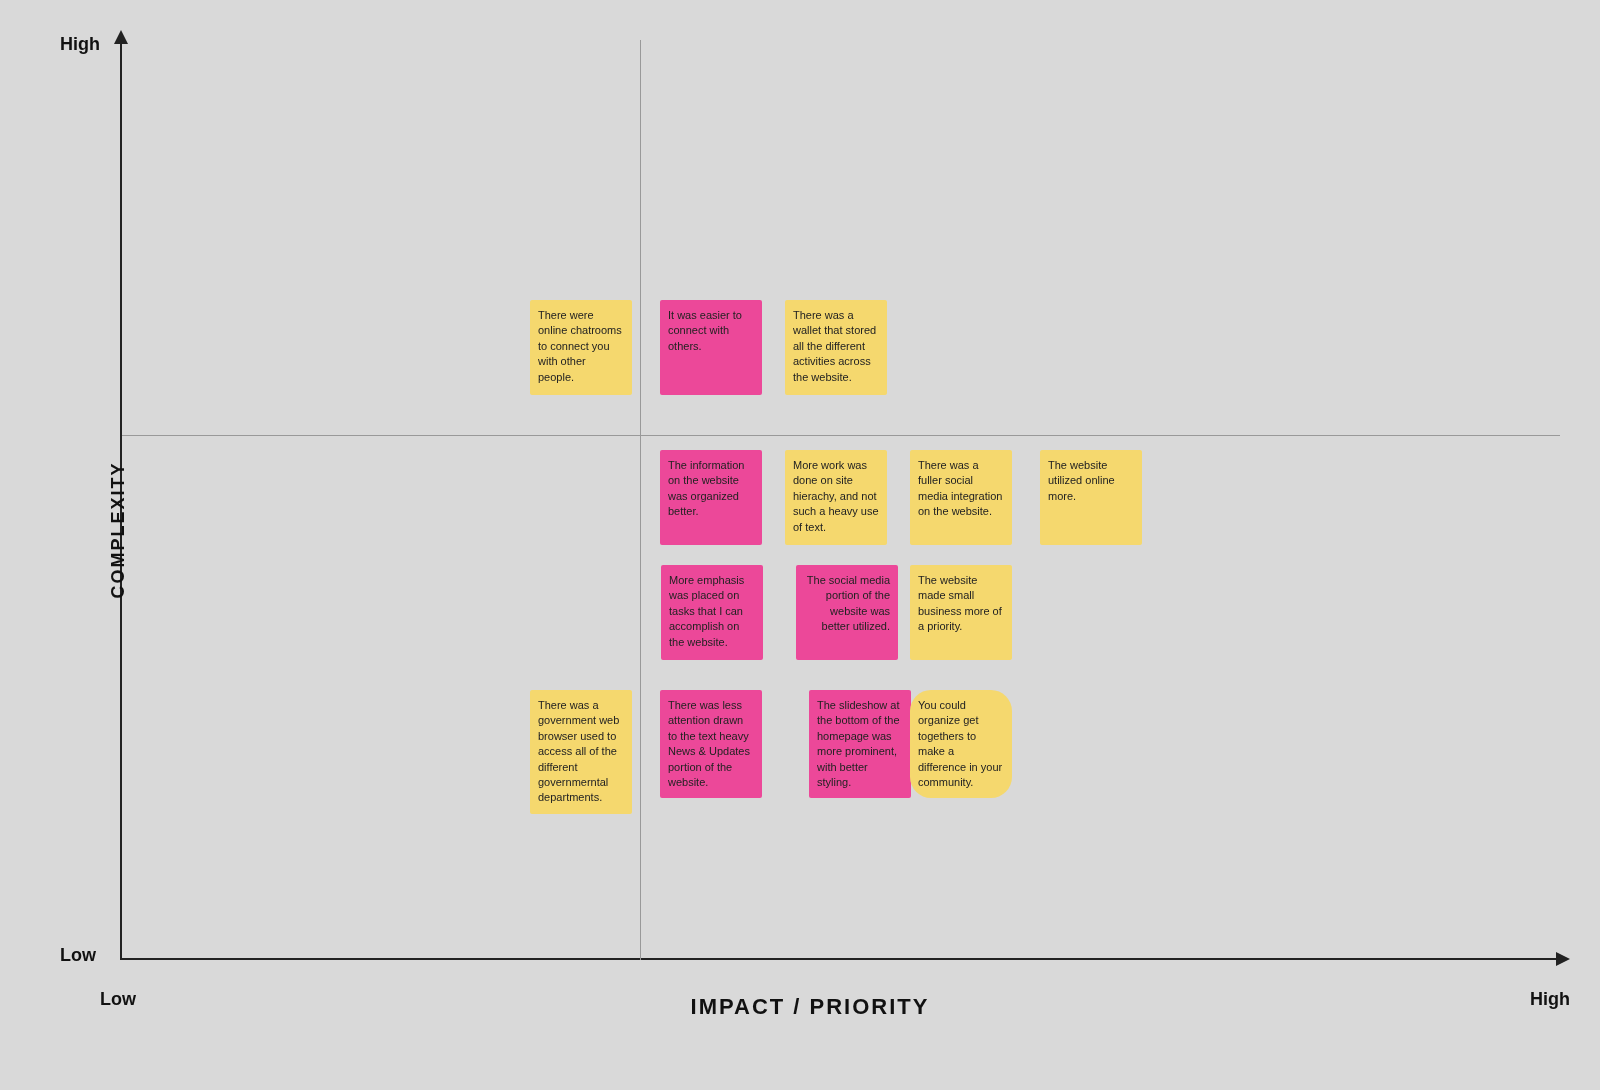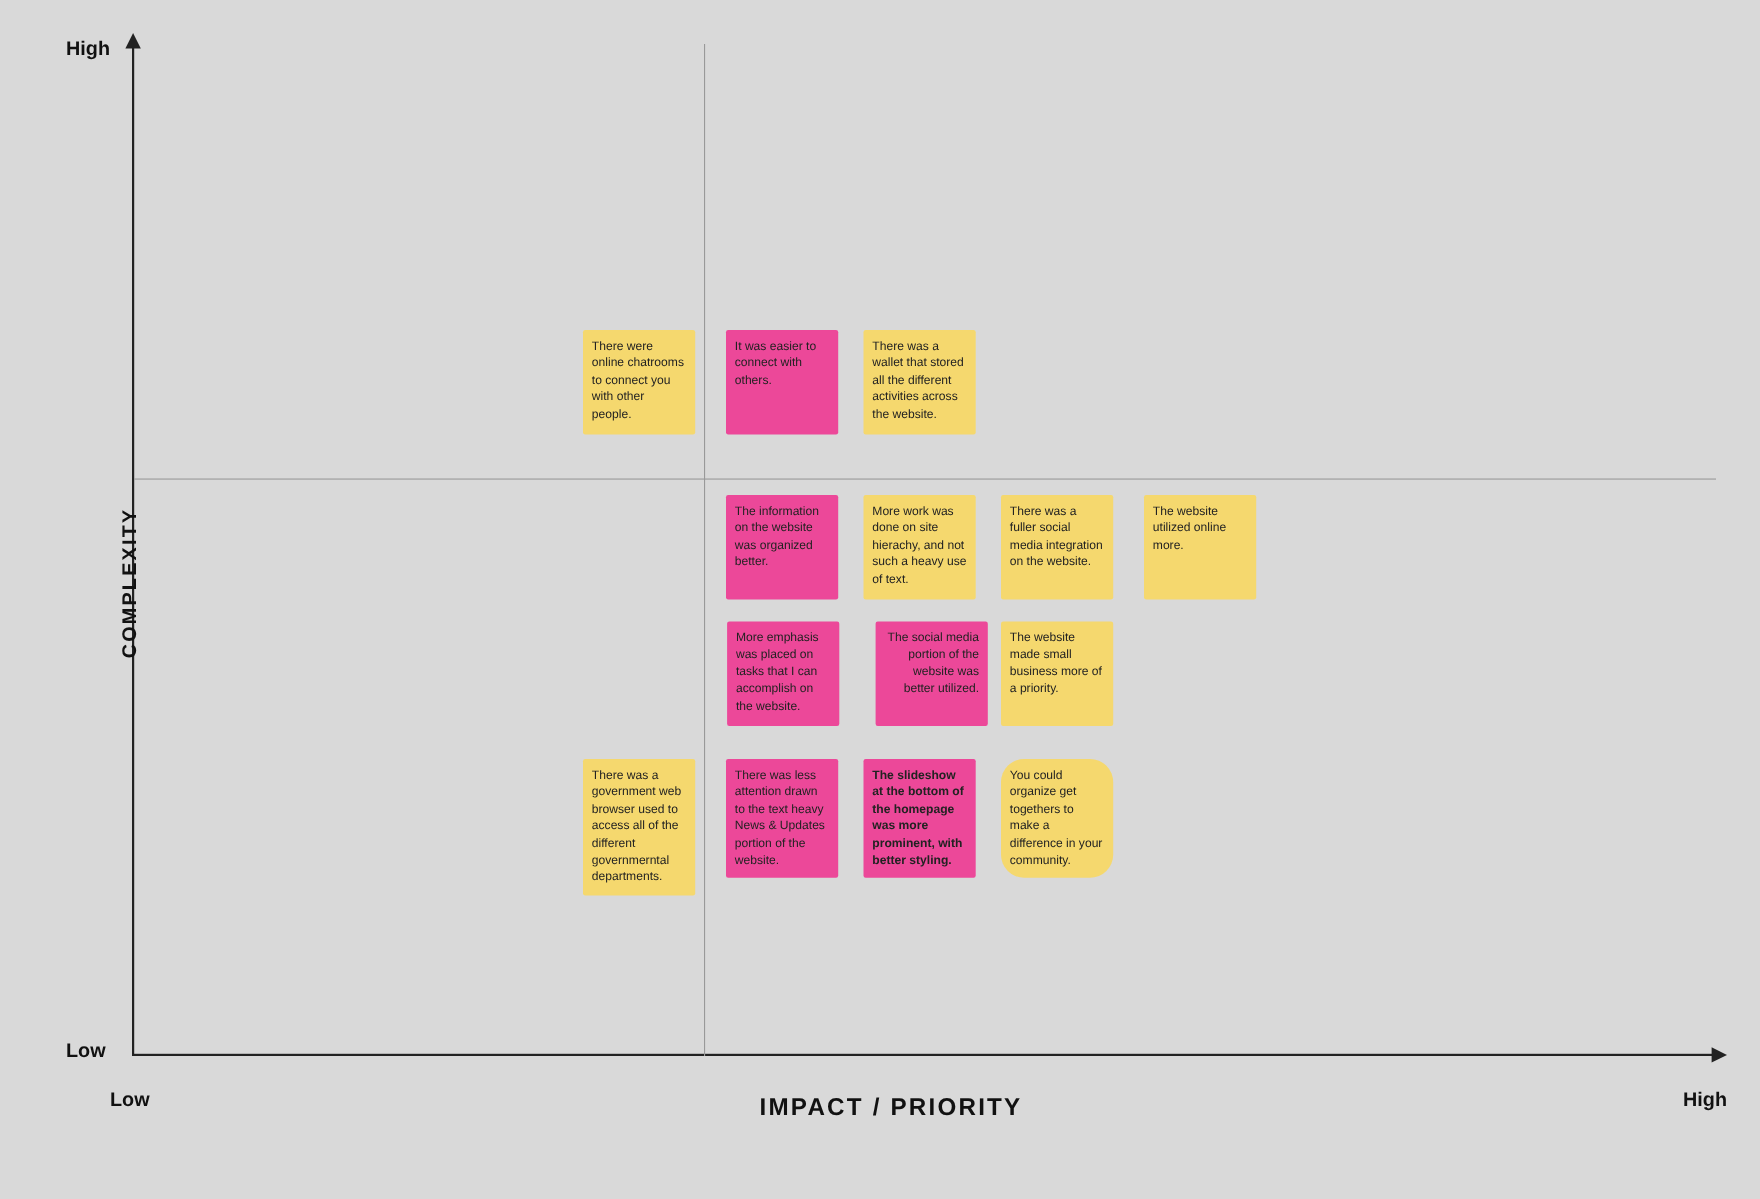--- a/index.html
+++ b/index.html
@@ -167,16 +167,16 @@
       <div class="card card-yellow" style="left: 745px; top: 280px;">There was a wallet that stored all the different activities across the website.</div>
       <div class="card card-purple" style="left: 620px; top: 430px;">The information on the website was organized better.</div>
       <div class="card card-yellow" style="left: 745px; top: 430px;">More work was done on site hierachy, and not such a heavy use of text.</div>
       <div class="card card-yellow" style="left: 870px; top: 430px;">There was a fuller social media integration on the website.</div>
       <div class="card card-yellow" style="left: 1000px; top: 430px;">The website utilized online more.</div>
       <div class="card card-purple" style="left: 621px; top: 545px;">More emphasis was placed on tasks that I can accomplish on the website.</div>
       <div class="card card-purple" style="left: 756px; top: 545px; text-align: right;">The social media portion of the website was better utilized.</div>
       <div class="card card-yellow" style="left: 870px; top: 545px;">The website made small business more of a priority.</div>
       <div class="card card-yellow" style="left: 490px; top: 670px;">There was a government web browser used to access all of the different governmerntal departments.</div>
       <div class="card card-purple" style="left: 620px; top: 670px;">There was less attention drawn to the text heavy News &amp; Updates portion of the website.</div>
-      <div class="card card-purple" style="left: 745px; top: 670px; font-weight: bold;">The slideshow at the bottom of the homepage was more prominent, with better styling.</div>
+      <div class="card card-purple" style="left: 769px; top: 670px;">The slideshow at the bottom of the homepage was more prominent, with better styling.</div>
       <div class="card card-yellow" style="left: 870px; top: 670px; border-radius: 21px;">You could organize get togethers to make a difference in your community.</div>
     </div>
 </div>
 
 </body></html>

